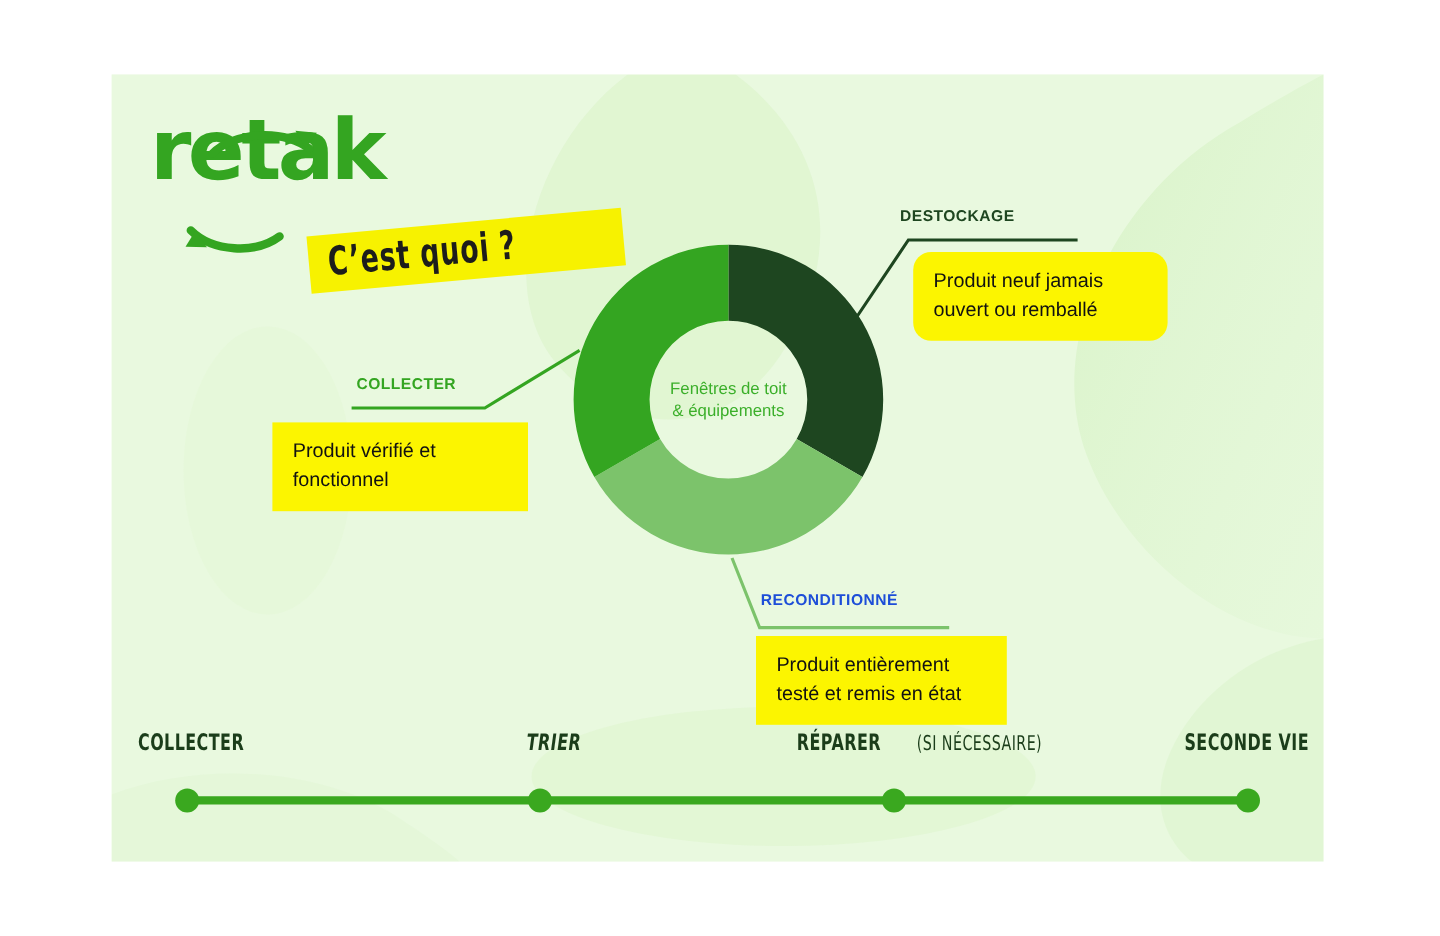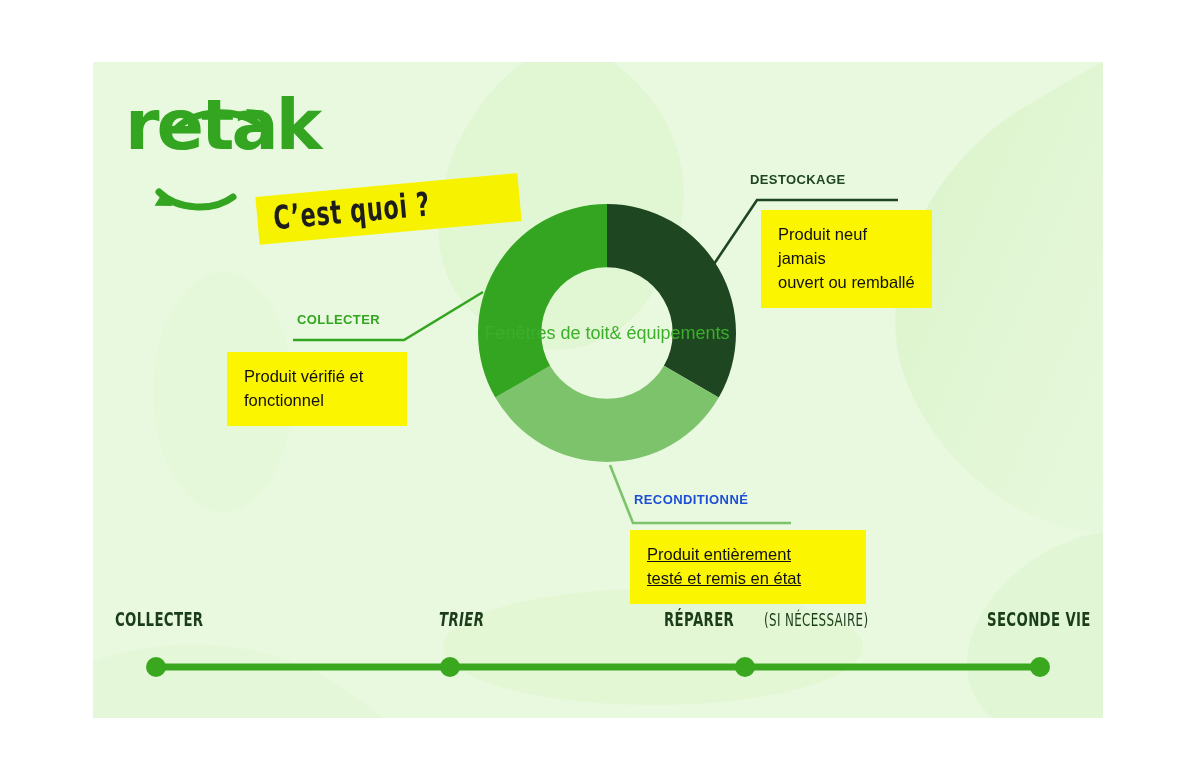--- a/index.html
+++ b/index.html
@@ -71,26 +71,26 @@
   #donut-wrap {
     position: absolute;
     left: 375px; top: 132px;
     width: 278px; height: 278px;
   }
   #donut-center-text {
     position: absolute;
     left: 0; top: 0;
     width: 278px; height: 278px;
     display: flex;
-    flex-direction: row;
+    flex-direction: column;
     align-items: center;
     justify-content: center;
     text-align: center;
     color: #3baf2a;
-    font-size: 18px;
+    font-size: 14px;
     line-height: 1.35;
     font-family: "Liberation Sans", sans-serif;
   }
 
   
   .callout-title {
     position: absolute;
     font-weight: 700;
     font-size: 13px;
     letter-spacing: 0.4px;
@@ -102,27 +102,27 @@
     background: #fcf500;
     padding: 13px 17px;
     font-size: 16.5px;
     line-height: 1.45;
     color: #111111;
     white-space: pre-line;
     font-family: "Liberation Sans", sans-serif;
   }
 
   #title-destockage { left: 657px; top: 110px; color: #1e4620; }
-  #box-destockage   { left: 668px; top: 148px; width: 171px; }
+  #box-destockage   { left: 668px; top: 148px; width: 212px; border-radius: 15px; }
 
   #title-occasion   { left: 204px; top: 250px; color: #34a521; }
-  #box-occasion     { left: 134px; top: 290px; width: 180px; }
+  #box-occasion     { left: 134px; top: 290px; width: 213px; }
 
   #title-reconditionne { left: 541px; top: 430px; color: #1d4ed8; }
-  #box-reconditionne   { left: 537px; top: 468px; width: 236px; text-decoration: underline; }
+  #box-reconditionne   { left: 537px; top: 468px; width: 209px; }
 
   
   #leaders { position: absolute; left: 0; top: 0; pointer-events: none; }
 
   
   #timeline { position: absolute; left: 0; top: 548px; width: 1010px; height: 90px; text-align: center; }
   .tl-label {
     position: absolute;
     top: 0;
     font-family: "DejaVu Sans", sans-serif;

